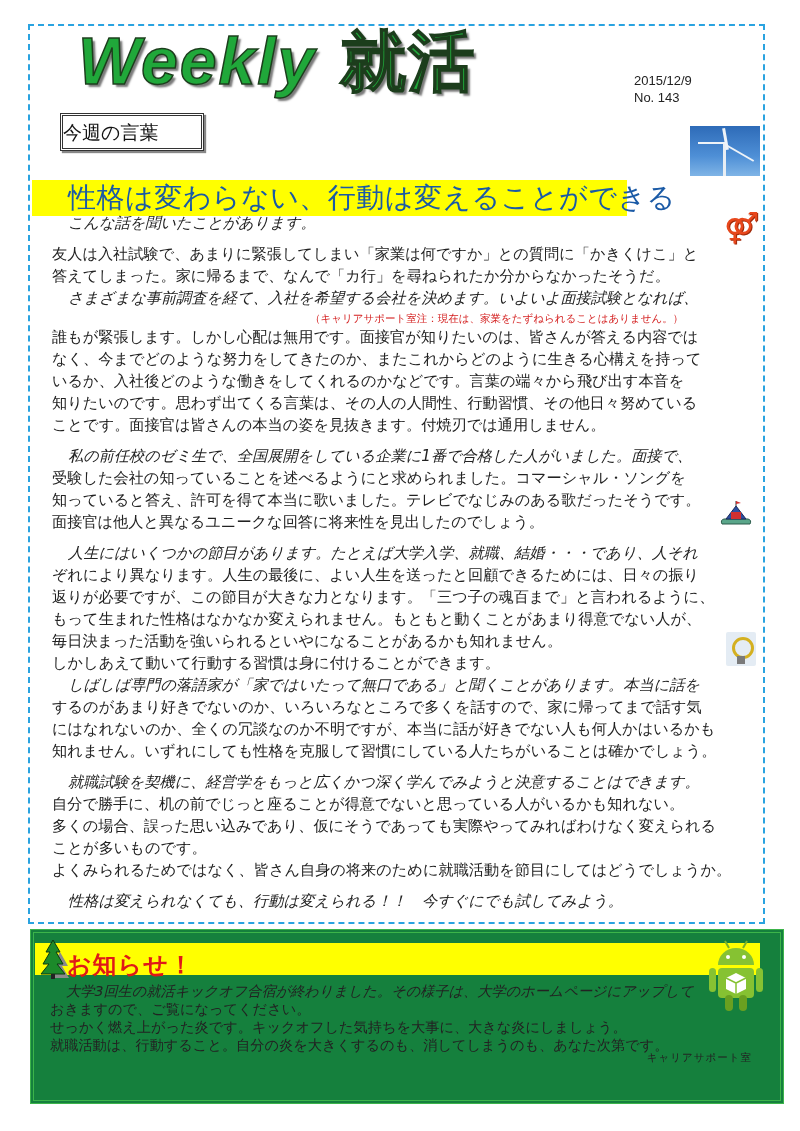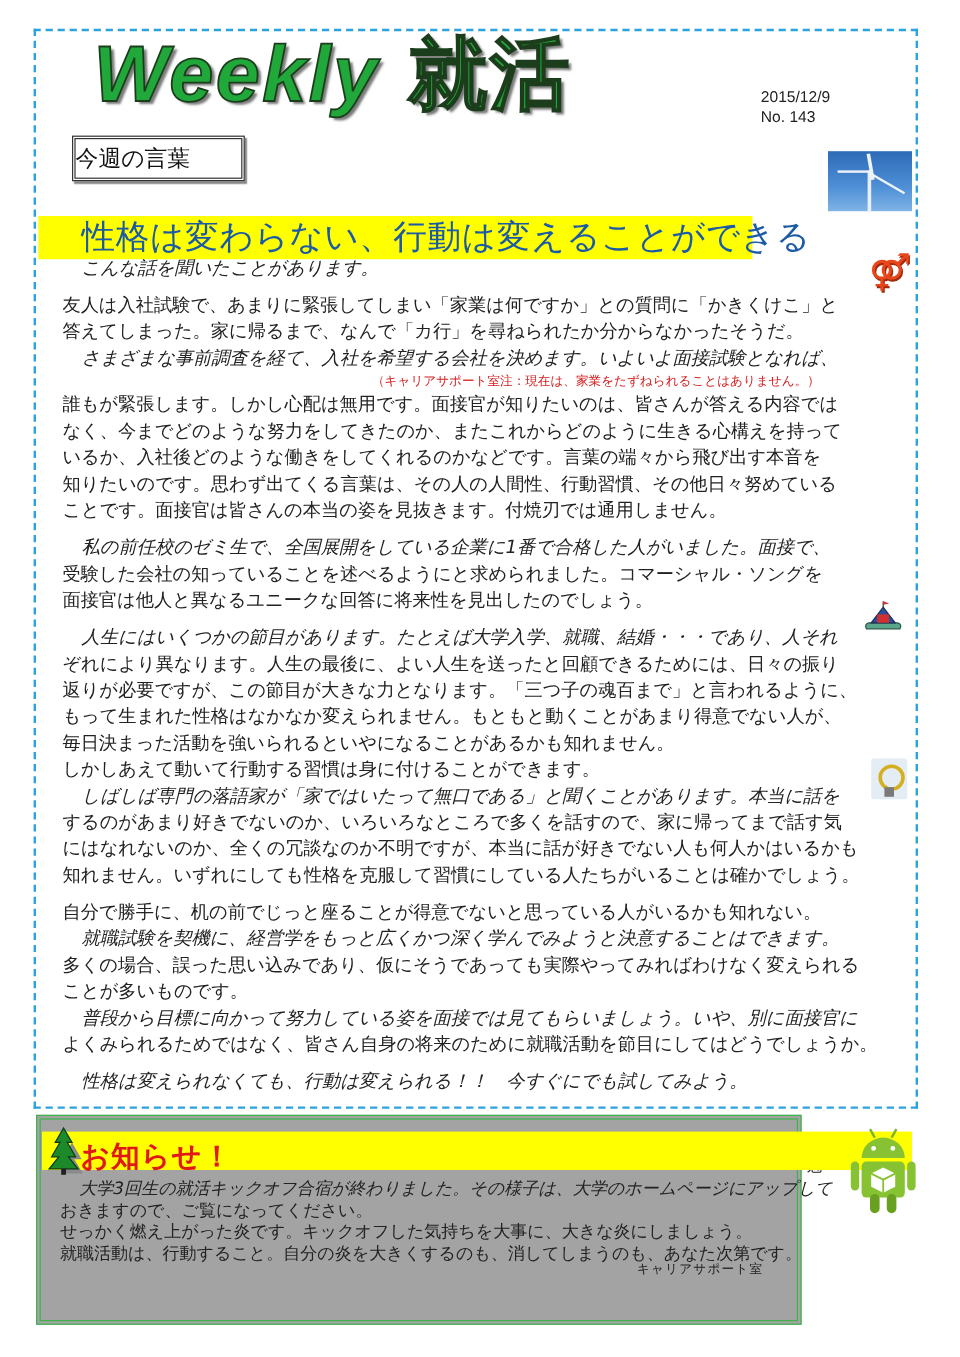--- a/index.html
+++ b/index.html
@@ -32,22 +32,22 @@
   .note { color:#d42020; font-size:10.5px; line-height:16px; padding-left:258px; margin-top:1px; }
   .gap { height:9px; }
   .sig { position:absolute; left:624px; top:963px; font-size:13px; color:#222; letter-spacing:3px; }
   .icon-gender { position:absolute; left:724px; top:213px; font-size:30px; color:#e8471c; font-weight:bold;
                  line-height:1; text-shadow:1px 1px 0 #a02a0a; }
   .icon-tent { position:absolute; left:718px; top:500px; width:36px; height:28px; }
   .icon-crest { position:absolute; left:726px; top:632px; width:30px; height:34px; background:#e4ecf4; border-radius:2px; }
   .icon-crest .ring { position:absolute; left:6px; top:5px; width:16px; height:16px; border:3px solid #d4b020; border-radius:50%; }
   .icon-crest .base { position:absolute; left:11px; top:24px; width:8px; height:8px; background:#7a7a7a; }
   .tree { position:absolute; left:40px; top:938px; width:30px; height:42px; }
-  .notice { position:absolute; left:30px; top:929px; width:638px; height:175px; border:4px double #3cb44a;
-            box-sizing:border-box; background:#a3a3a3; }
+  .notice { position:absolute; left:30px; top:929px; width:754px; height:175px; border:4px double #3cb44a;
+            box-sizing:border-box; background:#15803d; }
   .notice-bar { position:absolute; left:1px; top:10px; width:725px; height:32px; background:#ffff00; }
   .notice-title { position:absolute; left:32px; top:6px; font-size:24px; font-weight:bold; color:#e01818;
                   line-height:32px; font-family:"Liberation Sans", sans-serif; letter-spacing:1px; }
   .notice-body { position:absolute; left:16px; top:49px; width:700px; font-size:14.2px; color:#222; }
   .notice-body .p { line-height:18px; }
   .notice-sign { position:absolute; right:28px; top:118px; font-size:10.5px; color:#222; letter-spacing:1px; }
   .android { position:absolute; left:708px; top:937px; width:56px; height:78px; }
 </style>
 </head>
 <body>
@@ -97,38 +97,38 @@
   <p class="p indent">さまざまな事前調査を経て、入社を希望する会社を決めます。いよいよ面接試験となれば、</p>
   <p class="p note">（キャリアサポート室注：現在は、家業をたずねられることはありません。）</p>
   <p class="p">誰もが緊張します。しかし心配は無用です。面接官が知りたいのは、皆さんが答える内容では</p>
   <p class="p">なく、今までどのような努力をしてきたのか、またこれからどのように生きる心構えを持って</p>
   <p class="p">いるか、入社後どのような働きをしてくれるのかなどです。言葉の端々から飛び出す本音を</p>
   <p class="p">知りたいのです。思わず出てくる言葉は、その人の人間性、行動習慣、その他日々努めている</p>
   <p class="p">ことです。面接官は皆さんの本当の姿を見抜きます。付焼刃では通用しません。</p>
   <div class="gap"></div>
   <p class="p indent">私の前任校のゼミ生で、全国展開をしている企業に1番で合格した人がいました。面接で、</p>
   <p class="p">受験した会社の知っていることを述べるようにと求められました。コマーシャル・ソングを</p>
+  <p class="p">知っていると答え、許可を得て本当に歌いました。テレビでなじみのある歌だったそうです。</p>
   <p class="p">面接官は他人と異なるユニークな回答に将来性を見出したのでしょう。</p>
   <div class="gap"></div>
   <p class="p indent">人生にはいくつかの節目があります。たとえば大学入学、就職、結婚・・・であり、人それ</p>
   <p class="p">ぞれにより異なります。人生の最後に、よい人生を送ったと回顧できるためには、日々の振り</p>
   <p class="p">返りが必要ですが、この節目が大きな力となります。「三つ子の魂百まで」と言われるように、</p>
   <p class="p">もって生まれた性格はなかなか変えられません。もともと動くことがあまり得意でない人が、</p>
   <p class="p">毎日決まった活動を強いられるといやになることがあるかも知れません。</p>
   <p class="p">しかしあえて動いて行動する習慣は身に付けることができます。</p>
   <p class="p indent">しばしば専門の落語家が「家ではいたって無口である」と聞くことがあります。本当に話を</p>
   <p class="p">するのがあまり好きでないのか、いろいろなところで多くを話すので、家に帰ってまで話す気</p>
   <p class="p">にはなれないのか、全くの冗談なのか不明ですが、本当に話が好きでない人も何人かはいるかも</p>
   <p class="p">知れません。いずれにしても性格を克服して習慣にしている人たちがいることは確かでしょう。</p>
   <div class="gap"></div>
+  <p class="p indent">就職試験を契機に、経営学をもっと広くかつ深く学んでみようと決意することはできます。</p>
   <p class="p">自分で勝手に、机の前でじっと座ることが得意でないと思っている人がいるかも知れない。</p>
-  <p class="p indent">就職試験を契機に、経営学をもっと広くかつ深く学んでみようと決意することはできます。</p>
   <p class="p">多くの場合、誤った思い込みであり、仮にそうであっても実際やってみればわけなく変えられる</p>
   <p class="p">ことが多いものです。</p>
-  <p class="p indent">普段から目標に向かって努力している姿を面接では見てもらいましょう。いや、別に面接官に</p>
   <p class="p">よくみられるためではなく、皆さん自身の将来のために就職活動を節目にしてはどうでしょうか。</p>
   <div class="gap"></div>
   <p class="p indent">性格は変えられなくても、行動は変えられる！！　今すぐにでも試してみよう。</p>
 </div>
 
 <div class="sig">三品　勉</div>
 
 <div class="notice">
   <div class="notice-bar">
     <div class="notice-title">お知らせ！</div>

